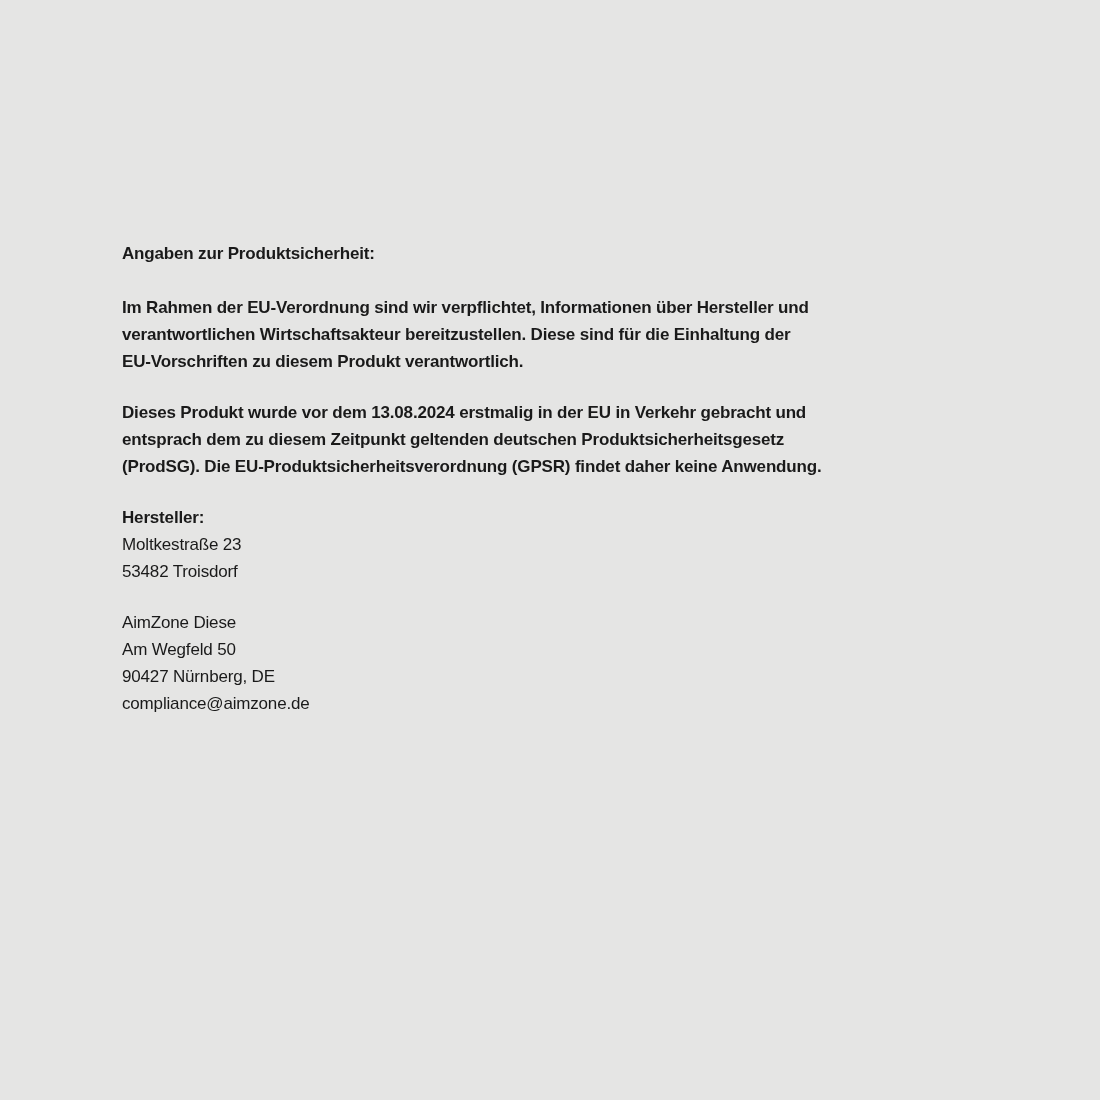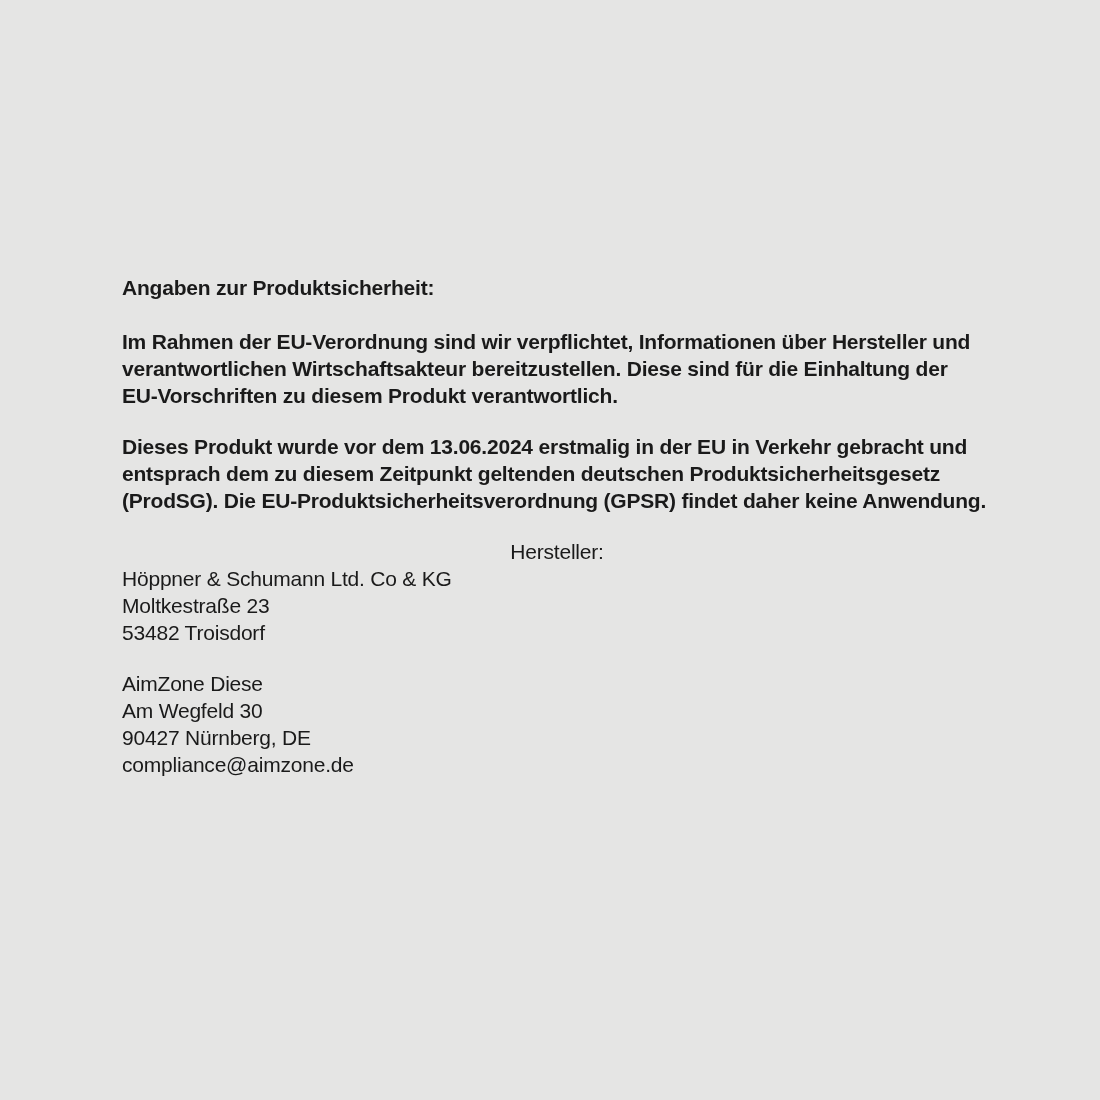--- a/index.html
+++ b/index.html
@@ -11,68 +11,66 @@
     height: 1100px;
     background: #e5e5e4;
     font-family: "Liberation Sans", sans-serif;
     color: #1a1a1a;
     overflow: hidden;
     position: relative;
   }
   .content {
     position: absolute;
     left: 122px;
-    top: 274px;
+    top: 240px;
     width: 870px;
-    font-size: 21px;
+    font-size: 17px;
     line-height: 27px;
     letter-spacing: -0.01em;
   }
   .heading {
     font-weight: 700;
     margin: 0 0 27px 0;
   }
   .para {
     margin: 0 0 24px 0;
     white-space: pre-line;
     font-weight: bold;
   }
   .block {
     margin: 0 0 24px 0;
   }
   .block-heading {
-    font-weight: 400;
-    text-align: center;
+    font-weight: 700;
   }
   .addr-line {
     display: block;
   }
 </style>
 </head>
 <body>
 
 <div class="content">
 
   <div class="heading">Angaben zur Produktsicherheit:</div>
 
   <p class="para">Im Rahmen der EU-Verordnung sind wir verpflichtet, Informationen über Hersteller und
 verantwortlichen Wirtschaftsakteur bereitzustellen. Diese sind für die Einhaltung der
 EU-Vorschriften zu diesem Produkt verantwortlich.</p>
 
-  <p class="para">Dieses Produkt wurde vor dem 13.06.2024 erstmalig in der EU in Verkehr gebracht und
+  <p class="para">Dieses Produkt wurde vor dem 13.08.2024 erstmalig in der EU in Verkehr gebracht und
 entsprach dem zu diesem Zeitpunkt geltenden deutschen Produktsicherheitsgesetz
 (ProdSG). Die EU-Produktsicherheitsverordnung (GPSR) findet daher keine Anwendung.</p>
 
   <div class="block">
     <span class="block-heading addr-line">Hersteller:</span>
-    <span class="addr-line">Höppner &amp; Schumann Ltd. Co &amp; KG</span>
     <span class="addr-line">Moltkestraße 23</span>
     <span class="addr-line">53482 Troisdorf</span>
   </div>
 
   <div class="block">
     <span class="addr-line">AimZone Diese</span>
-    <span class="addr-line">Am Wegfeld 30</span>
+    <span class="addr-line">Am Wegfeld 50</span>
     <span class="addr-line">90427 Nürnberg, DE</span>
     <span class="addr-line">compliance@aimzone.de</span>
   </div>
 
 </div>
 
 </body></html>

